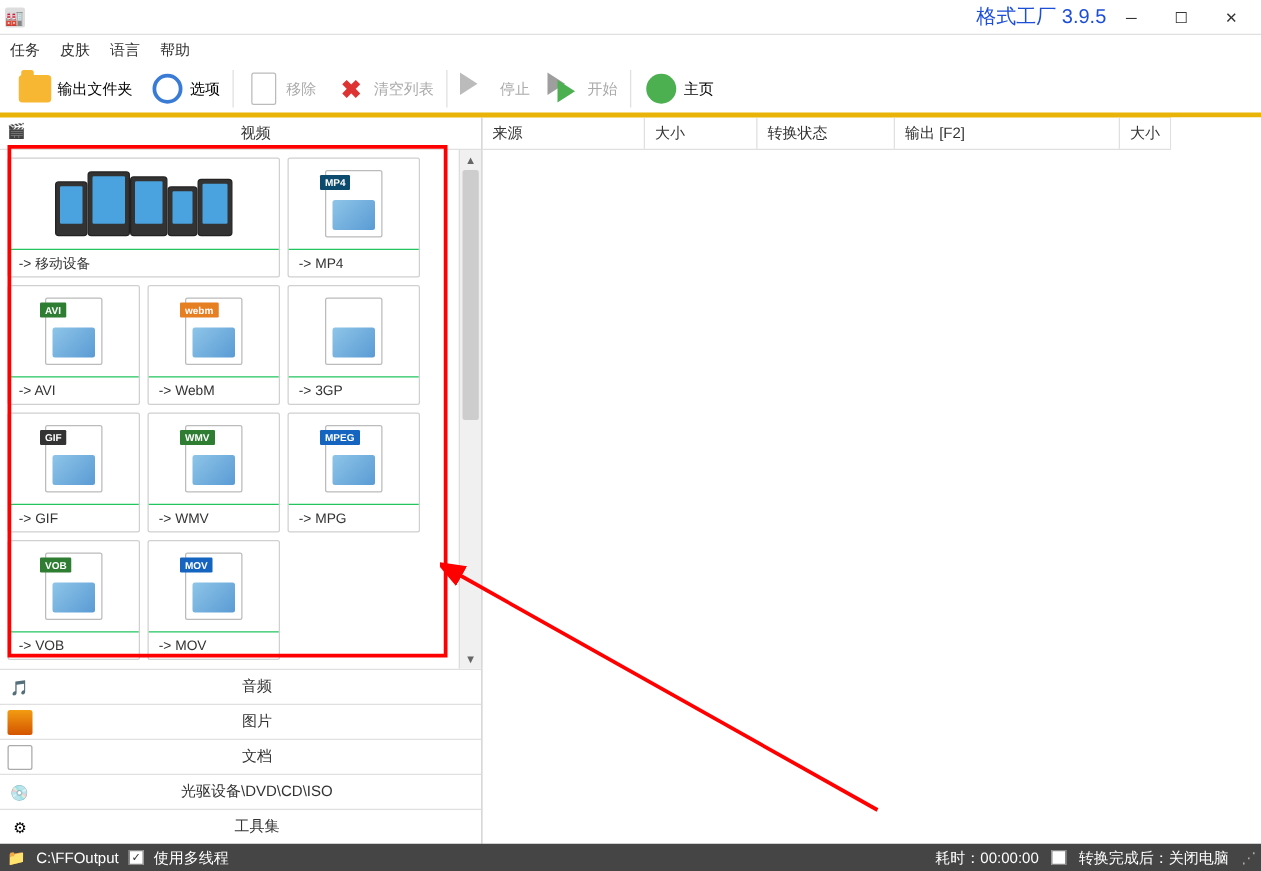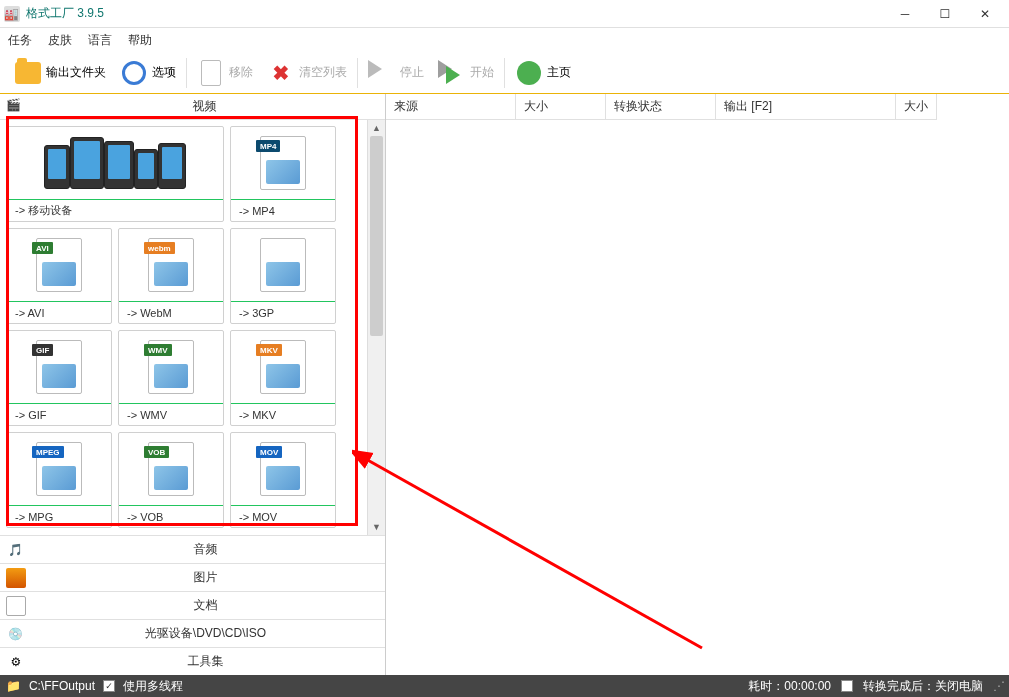--- a/index.html
+++ b/index.html
@@ -1,30 +1,30 @@
 <!DOCTYPE html>
 <html><head>
 <meta charset="utf-8">
 <style>
 * { margin: 0; padding: 0; box-sizing: border-box; font-family: "Microsoft YaHei", Arial, sans-serif; font-size: 12px; }
 body { background: #fff; width: 1009px; height: 697px; overflow: hidden; position: relative; }
 
 
 .titlebar { height: 28px; display: flex; align-items: center; padding: 0 4px; border-bottom: 1px solid #e0e0e0; }
 .titlebar .app-icon { width: 16px; height: 16px; background: #ddd; border-radius: 2px; margin-right: 6px; display: inline-flex; align-items: center; justify-content: center; }
-.titlebar .title { flex: 1; font-size: 12px; color: #0f766e; }
+.titlebar .title { flex: 1; font-size: 16px; color: #1d4ed8; text-align: right; }
 .win-controls { display: flex; gap: 0; }
 .win-btn { width: 40px; height: 28px; display: flex; align-items: center; justify-content: center; color: #333; }
 
 
 .menubar { height: 24px; display: flex; align-items: center; padding: 0 8px; gap: 16px; }
 .menubar span { color: #333; cursor: default; }
 
 
-.toolbar { height: 42px; display: flex; align-items: center; padding: 4px 8px; gap: 2px; border-bottom: 1px solid #eab308; }
+.toolbar { height: 42px; display: flex; align-items: center; padding: 4px 8px; gap: 2px; border-bottom: 4px solid #eab308; }
 .tool-item { display: flex; align-items: center; gap: 4px; padding: 2px 6px; height: 34px; }
 .tool-icon { width: 28px; height: 28px; display: inline-flex; align-items: center; justify-content: center; }
 .tool-sep { width: 1px; height: 30px; background: #e0e0e0; margin: 0 2px; }
 .disabled { color: #aaa; }
 
 
 .main { display: flex; height: calc(100% - 28px - 24px - 42px - 22px); }
 .left-panel { width: 386px; display: flex; flex-direction: column; border-right: 1px solid #ccc; }
 .right-panel { flex: 1; display: flex; }
 
@@ -242,30 +242,20 @@
           </div>
           <div class="tile">
             <div class="preview">
               <div class="fmt-icon">
                 <div class="fmt-page"></div>
                 <div class="fmt-badge" style="background: rgb(46, 125, 50);">WMV</div>
                 <div class="fmt-thumb" style="background: linear-gradient(135deg, rgb(142, 197, 232), rgb(90, 155, 212));"></div>
               </div>
             </div>
             <div class="label">-&gt; WMV</div>
-          </div>
-          <div class="tile">
-            <div class="preview">
-              <div class="fmt-icon">
-                <div class="fmt-page"></div>
-                <div class="fmt-badge" style="background: rgb(230, 126, 34);">MKV</div>
-                <div class="fmt-thumb" style="background: linear-gradient(135deg, rgb(142, 197, 232), rgb(90, 155, 212));"></div>
-              </div>
-            </div>
-            <div class="label">-&gt; MKV</div>
           </div>
           <div class="tile">
             <div class="preview">
               <div class="fmt-icon">
                 <div class="fmt-page"></div>
                 <div class="fmt-badge" style="background: rgb(21, 101, 192);">MPEG</div>
                 <div class="fmt-thumb" style="background: linear-gradient(135deg, rgb(142, 197, 232), rgb(90, 155, 212));"></div>
               </div>
             </div>
             <div class="label">-&gt; MPG</div>

